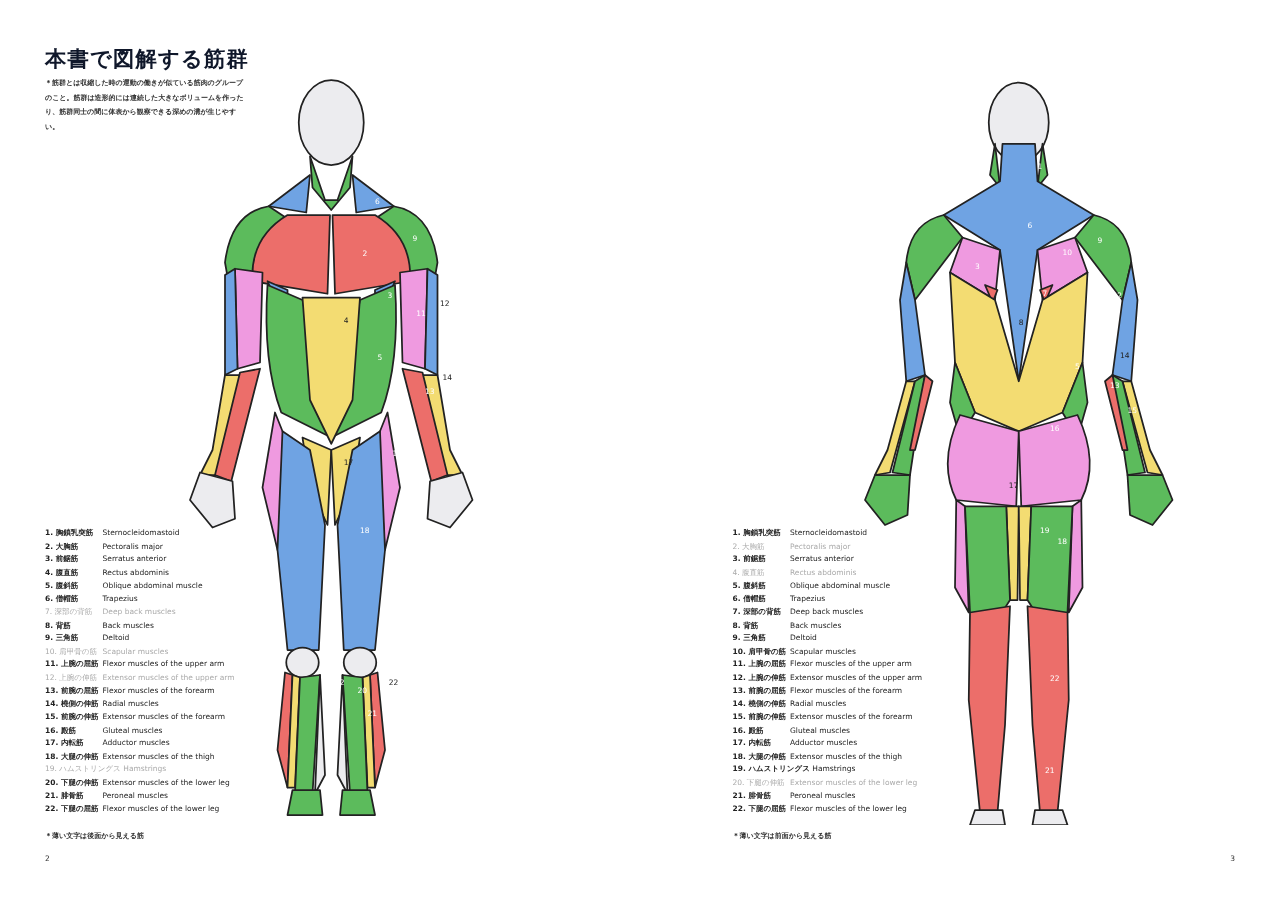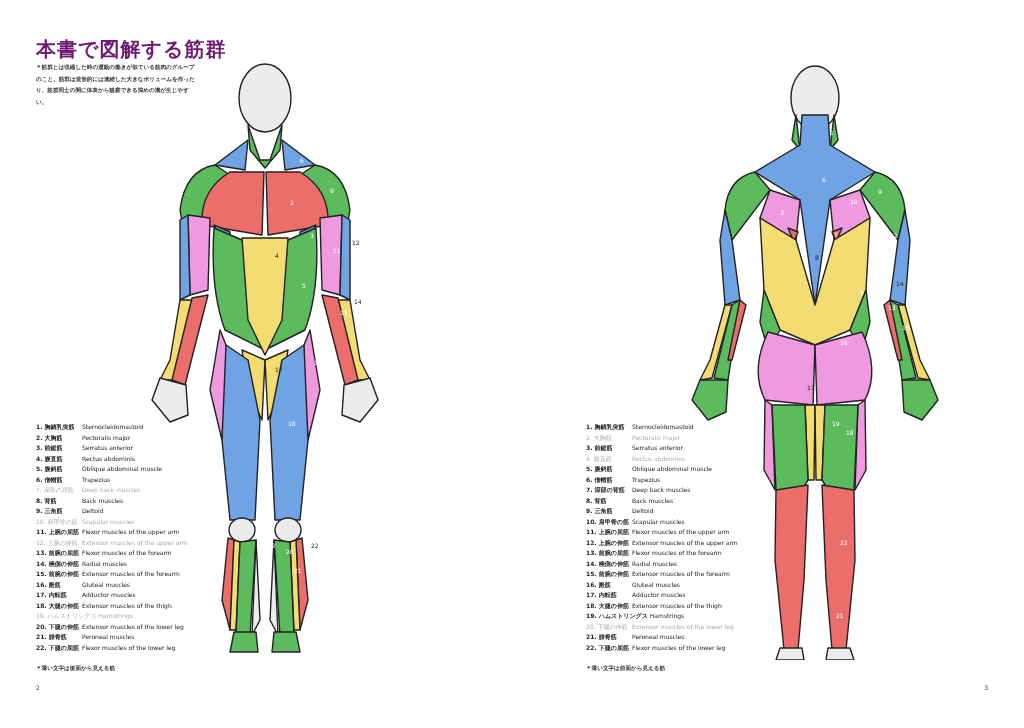--- a/index.html
+++ b/index.html
@@ -1,22 +1,22 @@
 <!DOCTYPE html>
 <html><head>
 <meta charset="utf-8">
 <style>
   html, body { margin:0; padding:0; background:#ffffff; }
   body { width:1024px; height:728px; position:relative; overflow:hidden;
          font-family:"DejaVu Sans", sans-serif; color:#222; }
   .page { position:absolute; top:0; height:728px; width:512px; }
   .page.left { left:0; }
   .page.right { left:512px; }
-  .title { position:absolute; left:36px; top:36px; font-size:20px; font-weight:bold;
-           letter-spacing:1px; color:#701a75; margin:0; }
+  .title { position:absolute; left:36px; top:36px; font-size:17px; font-weight:bold;
+           letter-spacing:1px; color:#0f172a; margin:0; }
   .intro { position:absolute; left:36px; top:62px; width:160px; font-size:5.6px;
            line-height:11.5px; color:#333; font-weight:bold; }
   .legend { position:absolute; top:422px; list-style:none; margin:0; padding:0;
             font-size:6px; line-height:10.5px; color:#222; font-weight:bold; }
   .page.left .legend { left:36px; }
   .page.right .legend { left:74px; }
   .legend li { white-space:nowrap; }
   .legend li.faded { color:#aaa; font-weight:normal; }
   .legend .jp { display:inline-block; min-width:44px; }
   .legend .en { font-weight:normal; margin-left:2px; }

